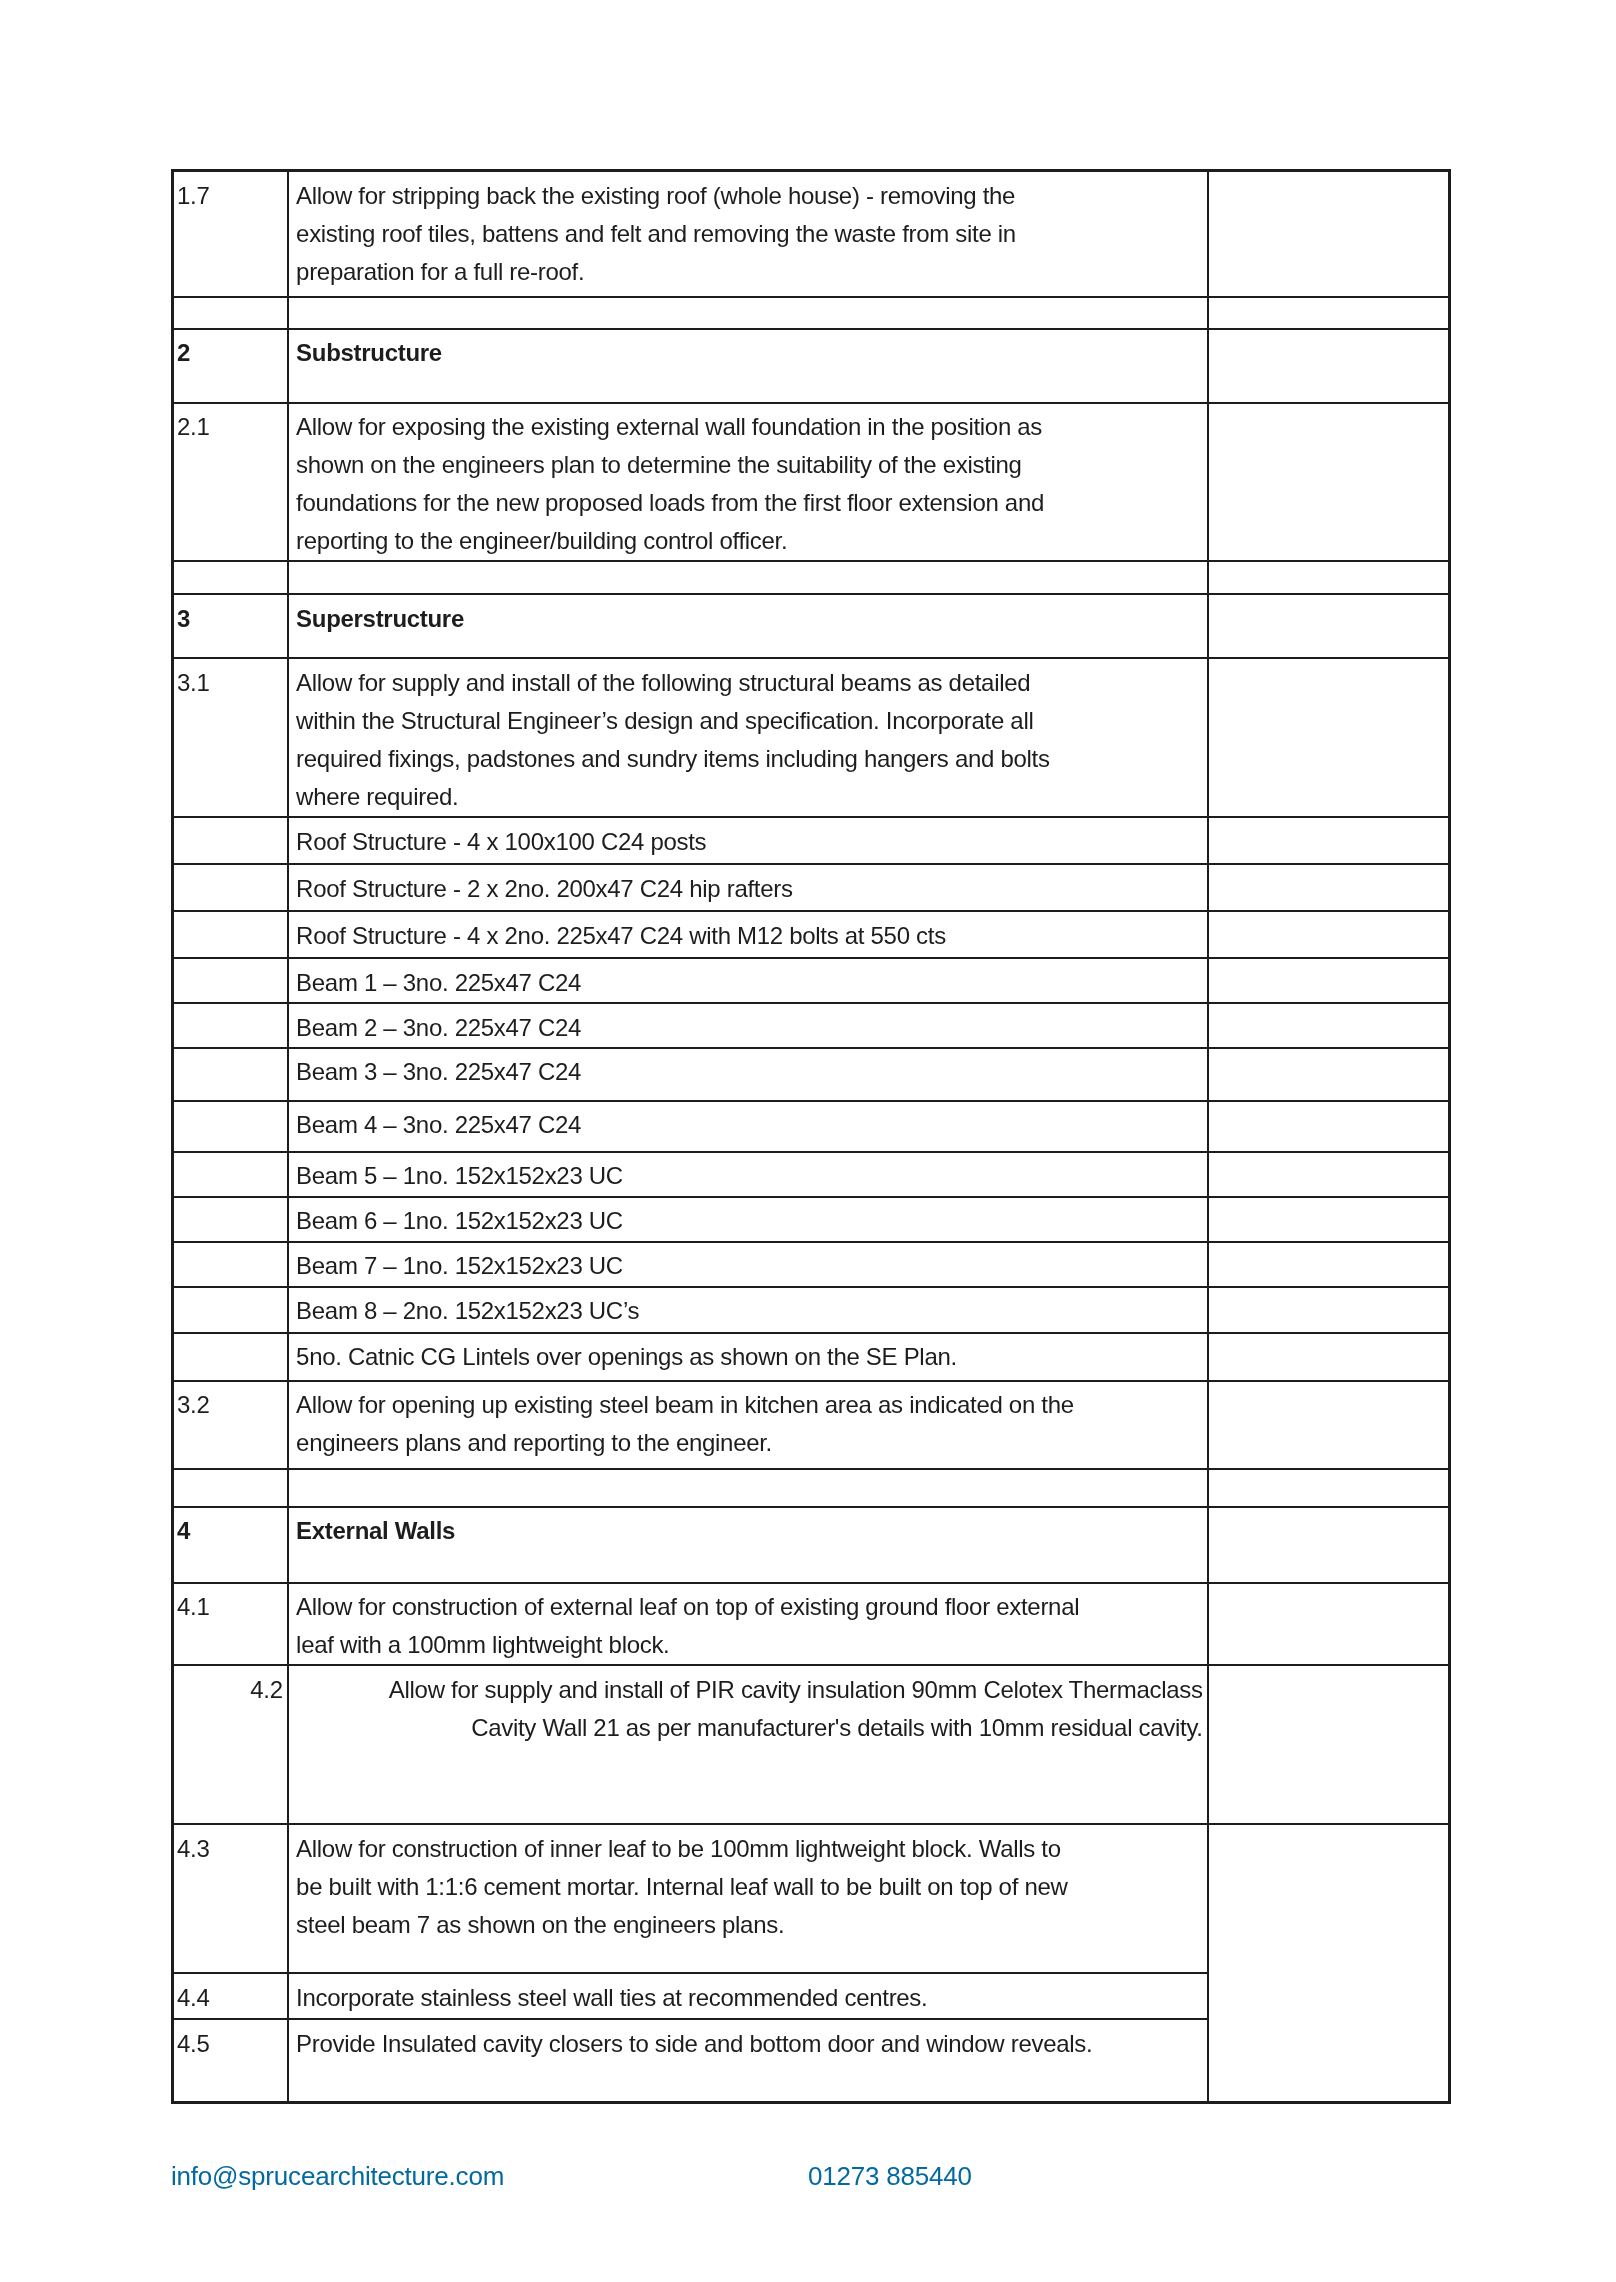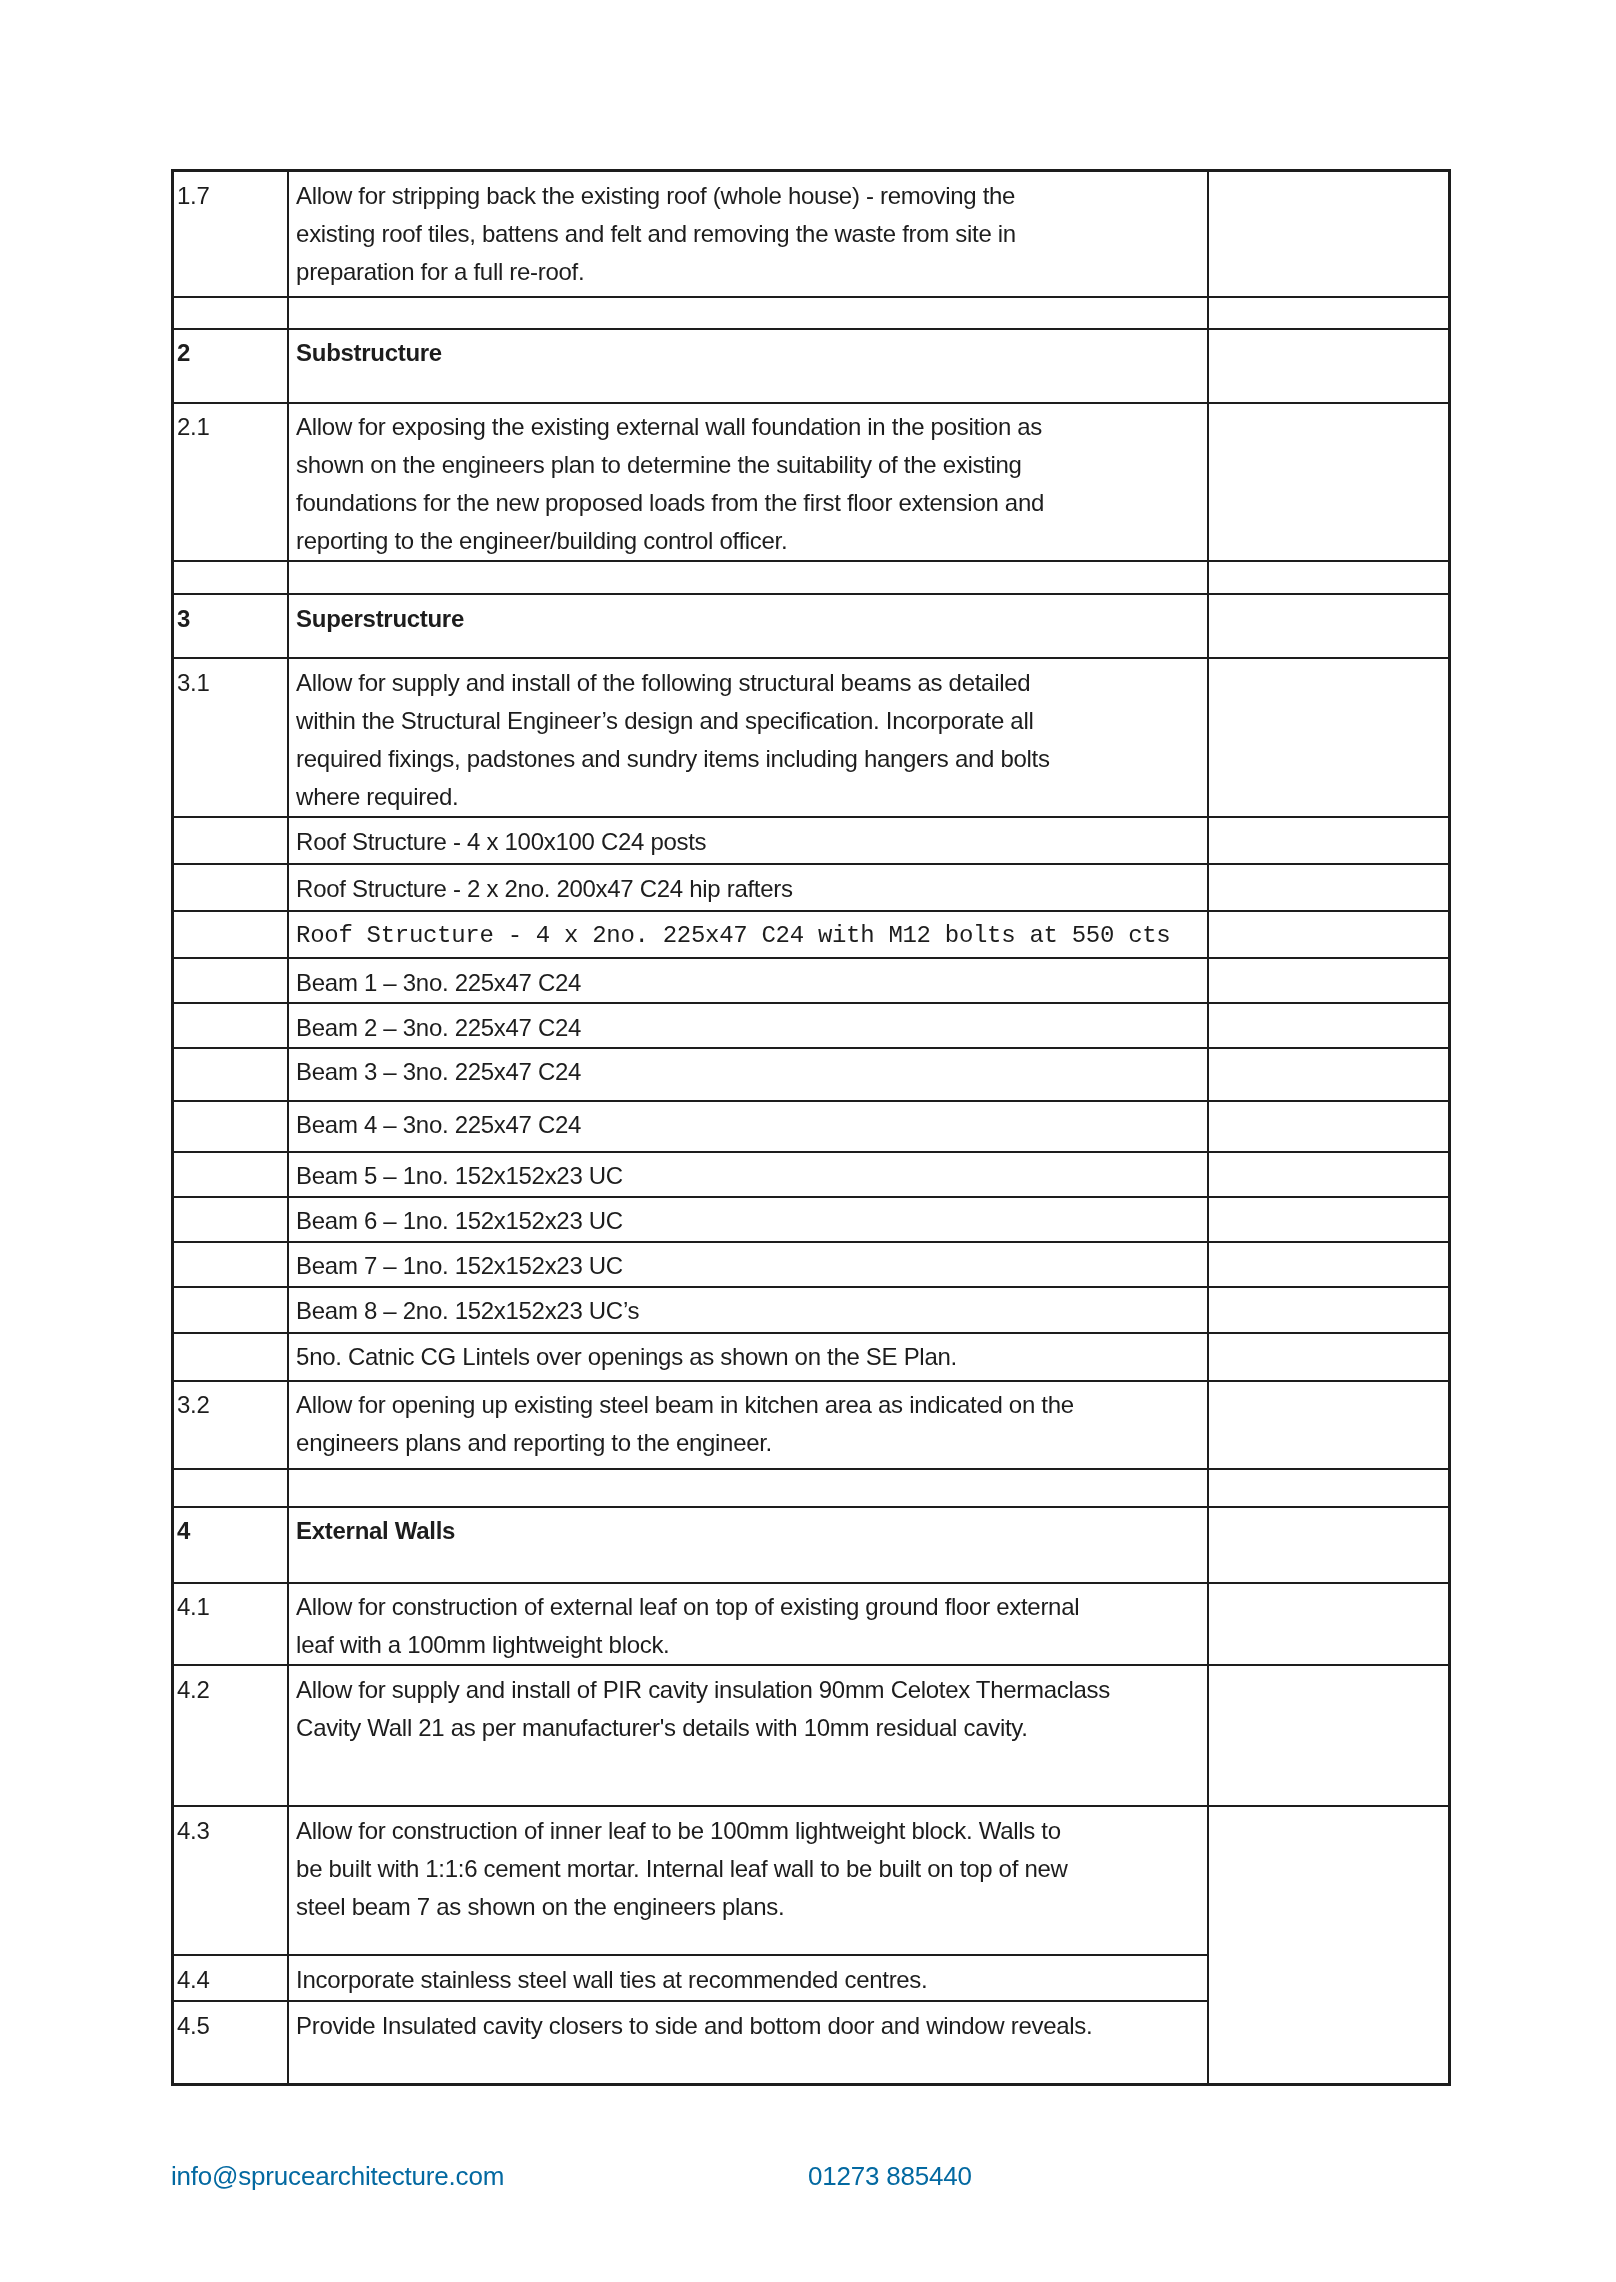--- a/index.html
+++ b/index.html
@@ -109,21 +109,21 @@
         <tr style="height: 47px;">
           <td class="num"></td>
           <td>Roof Structure - 4 x 100x100 C24 posts</td>
           <td></td>
         </tr>
         <tr style="height: 47px;">
           <td class="num"></td>
           <td>Roof Structure - 2 x 2no. 200x47 C24 hip rafters</td>
           <td></td>
         </tr>
-        <tr style="height: 47px; font-family: Liberation Mono, monospace;">
+        <tr style="height: 47px;">
           <td class="num"></td>
           <td>Roof Structure - 4 x 2no. 225x47 C24 with M12 bolts at 550 cts</td>
           <td></td>
         </tr>
         <tr style="height: 44px; margin-left: 44px;">
           <td class="num"></td>
           <td>Beam 1 – 3no. 225x47 C24</td>
           <td></td>
         </tr>
         <tr style="height: 44px;">
@@ -181,21 +181,21 @@
           <td class="num">4</td>
           <td>External Walls</td>
           <td></td>
         </tr>
         <tr style="height: 80px;">
           <td class="num">4.1</td>
           <td>Allow for construction of external leaf on top of existing ground floor external
 leaf with a 100mm lightweight block.</td>
           <td></td>
         </tr>
-        <tr style="height: 141px;">
+        <tr style="height: 159px; text-align: right;">
           <td class="num">4.2</td>
           <td>Allow for supply and install of PIR cavity insulation 90mm Celotex Thermaclass
 Cavity Wall 21 as per manufacturer's details with 10mm residual cavity.</td>
           <td></td>
         </tr>
         <tr style="height: 149px;">
           <td class="num">4.3</td>
           <td>Allow for construction of inner leaf to be 100mm lightweight block. Walls to
 be built with 1:1:6 cement mortar. Internal leaf wall to be built on top of new
 steel beam 7 as shown on the engineers plans.</td>

